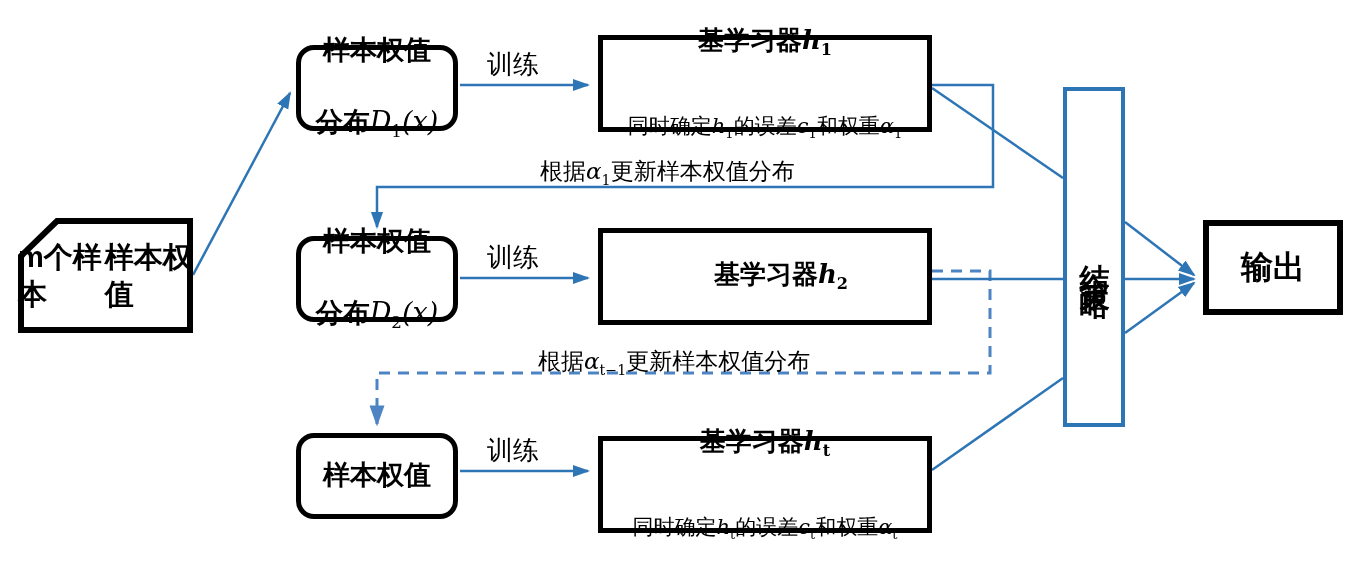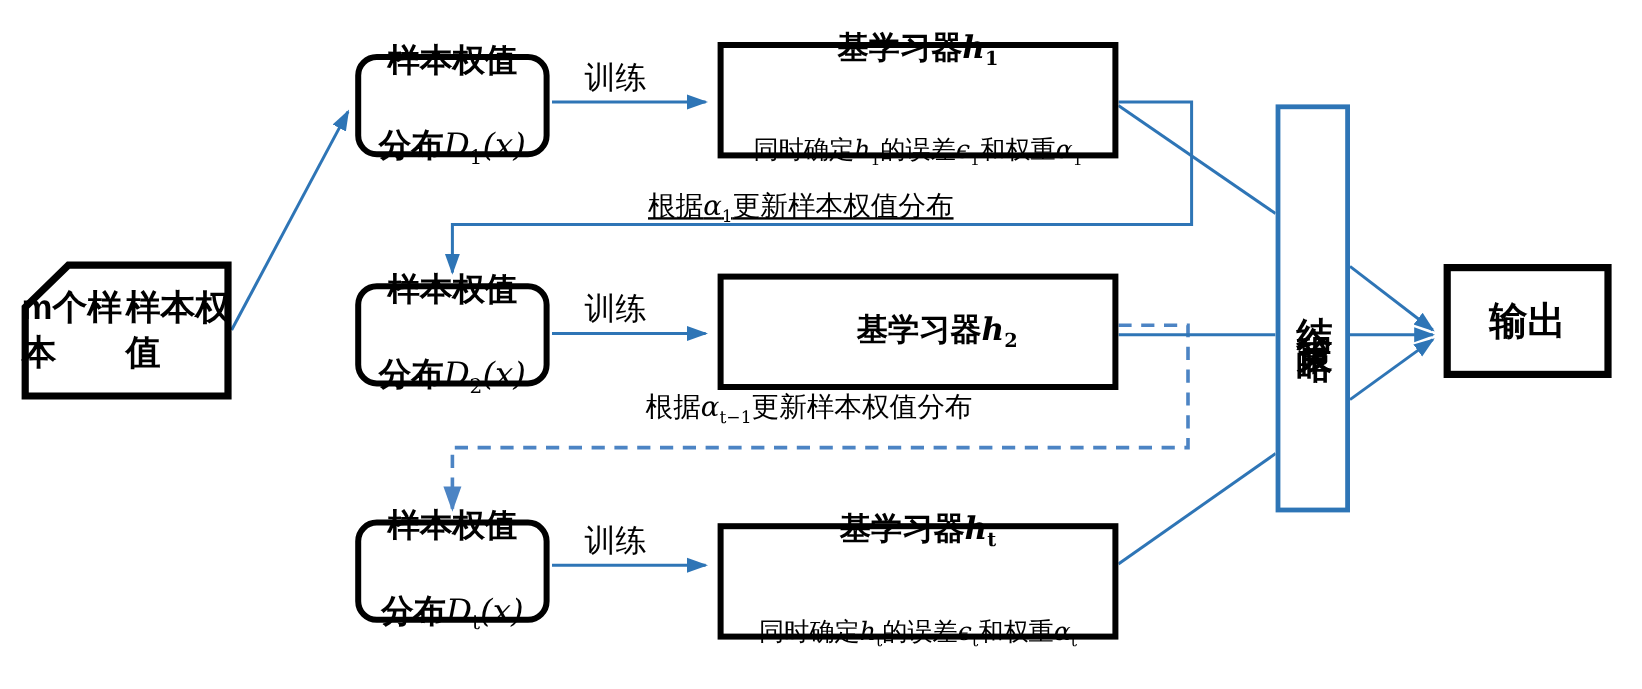--- a/index.html
+++ b/index.html
@@ -72,41 +72,40 @@
   <div class="box black round dist" style="top:45px;">
     <span>样本权值</span>
     <span><span>分布</span><span class="math"><span>D</span><sub>1</sub></span><span class="math">(x)</span></span>
   </div>
   <div class="box black round dist" style="top:236px;">
     <span>样本权值</span>
     <span><span>分布</span><span class="math"><span>D</span><sub>2</sub></span><span class="math">(x)</span></span>
   </div>
   <div class="box black round dist" style="top:433px;">
     <span>样本权值</span>
-    <span><span>分布</span><span class="math"><span>D</span><sub>t</sub></span><span class="math">(x)</span></span>
   </div>
 
   <div class="lbl train-lbl" style="left:487px;top:47px;">训练</div>
   <div class="lbl train-lbl" style="left:487px;top:240px;">训练</div>
   <div class="lbl train-lbl" style="left:487px;top:433px;">训练</div>
 
   <div class="box black learner" style="top:35px;">
     <div class="title"><span>基学习器</span><span class="bmath"><span>h</span><sub>1</sub></span></div>
     <div class="detail"><span>同时确定</span><span class="math"><span>h</span><sub>1</sub></span><span>的误差</span><span class="math"><span>ϵ</span><sub>1</sub></span><span>和权重</span><span class="math"><span>α</span><sub>1</sub></span></div>
   </div>
   <div class="box black learner" style="top:228px;padding-left:32px;">
     <div class="title"><span>基学习器</span><span class="bmath"><span>h</span><sub>2</sub></span></div>
   </div>
   <div class="box black learner" style="top:436px;">
     <div class="title"><span>基学习器</span><span class="bmath"><span>h</span><sub>t</sub></span></div>
     <div class="detail"><span>同时确定</span><span class="math"><span>h</span><sub>t</sub></span><span>的误差</span><span class="math"><span>ϵ</span><sub>t</sub></span><span>和权重</span><span class="math"><span>α</span><sub>t</sub></span></div>
   </div>
 
-  <div class="lbl" style="left:540px;top:156px;text-decoration:underline;"><span>根据</span><span class="math"><span>α</span><sub>1</sub></span><span>更新样本权值分布</span></div>
-  <div class="lbl" style="left:538px;top:324px;"><span>根据</span><span class="math"><span>α</span><sub>t−1</sub></span><span>更新样本权值分布</span></div>
+  <div class="lbl" style="left:540px;top:156px;"><span>根据</span><span class="math"><span>α</span><sub>1</sub></span><span>更新样本权值分布</span></div>
+  <div class="lbl" style="left:538px;top:346px;"><span>根据</span><span class="math"><span>α</span><sub>t−1</sub></span><span>更新样本权值分布</span></div>
 
   <div class="box combine">
     <span class="vtext">结合策略</span>
   </div>
 
   <div class="box output">
     <span>输出</span>
   </div>
 
 </div>

